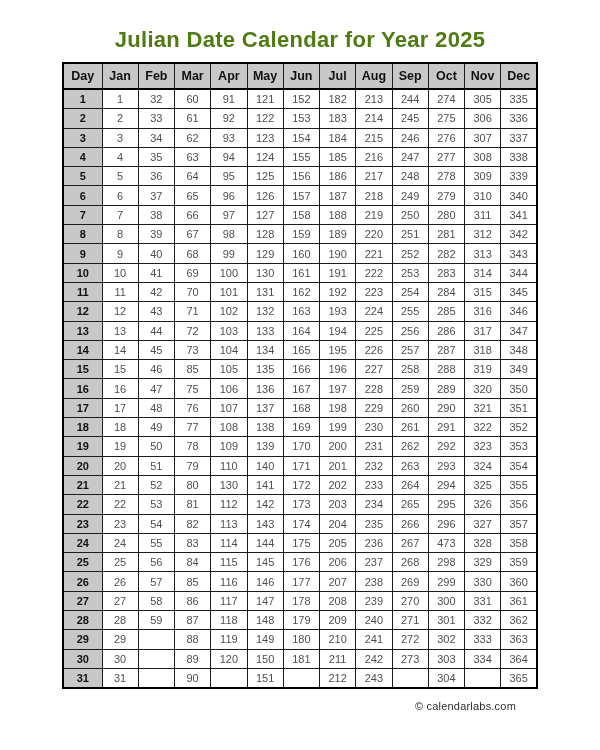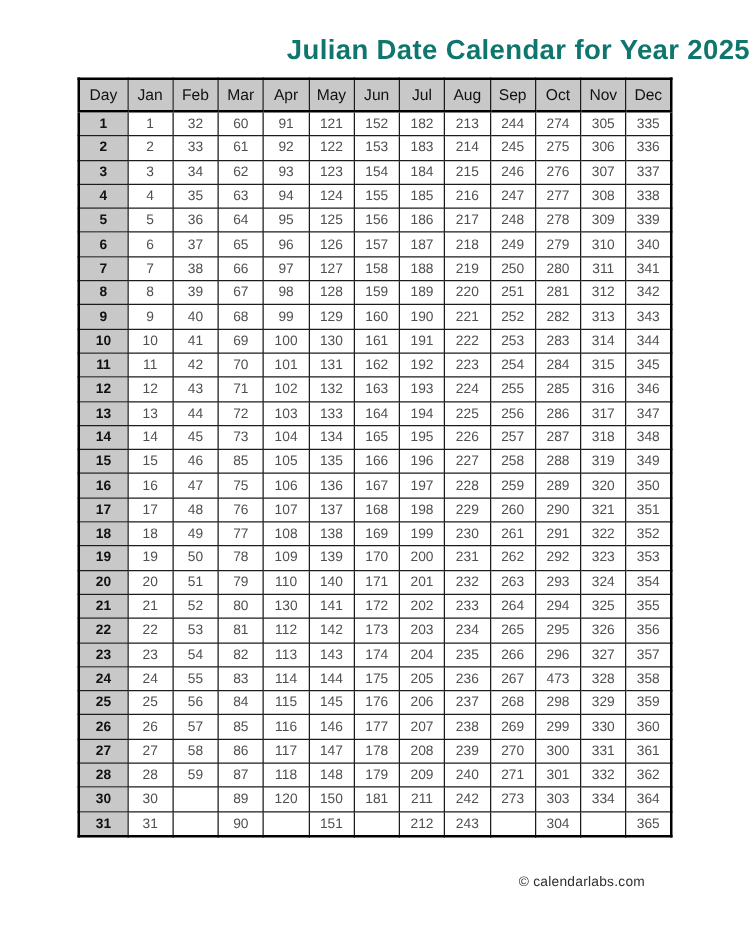--- a/index.html
+++ b/index.html
@@ -11,46 +11,46 @@
   .page {
     position: relative;
     width: 600px;
     height: 750px;
     background: #ffffff;
     overflow: hidden;
   }
   .page-title {
     margin: 0;
     padding-top: 27px;
-    text-align: right;
+    text-align: center;
     font-size: 22px;
     font-weight: bold;
     letter-spacing: 0.3px;
-    color: #0f766e;
+    color: #4d7c0f;
   }
   table.julian-table {
     border-collapse: collapse;
     table-layout: fixed;
     width: 476px;
     margin: 9px auto 0 auto;
     border: 2px solid #000000;
   }
   table.julian-table col.day-col { width: 39px; }
   .julian-table th, .julian-table td {
     border: 1px solid #1c1c1c;
     text-align: center;
     vertical-align: middle;
     padding: 0;
     overflow: hidden;
     white-space: nowrap;
   }
   .julian-table thead th {
     background: #c8c8c8;
     color: #111111;
-    font-weight: normal;
+    font-weight: bold;
     font-size: 12.5px;
     height: 24px;
     border-bottom: 2px solid #000000;
   }
   .julian-table tbody th {
     background: #c8c8c8;
     color: #111111;
     font-weight: bold;
     font-size: 11px;
     height: 18.3px;
@@ -514,20 +514,35 @@
           <td>148</td>
           <td>179</td>
           <td>209</td>
           <td>240</td>
           <td>271</td>
           <td>301</td>
           <td>332</td>
           <td>362</td>
         </tr>
         <tr>
+          <th>29</th>
+          <td>29</td>
+          <td></td>
+          <td>88</td>
+          <td>119</td>
+          <td>149</td>
+          <td>180</td>
+          <td>210</td>
+          <td>241</td>
+          <td>272</td>
+          <td>302</td>
+          <td>333</td>
+          <td>363</td>
+        </tr>
+        <tr>
           <th>30</th>
           <td>30</td>
           <td></td>
           <td>89</td>
           <td>120</td>
           <td>150</td>
           <td>181</td>
           <td>211</td>
           <td>242</td>
           <td>273</td>

